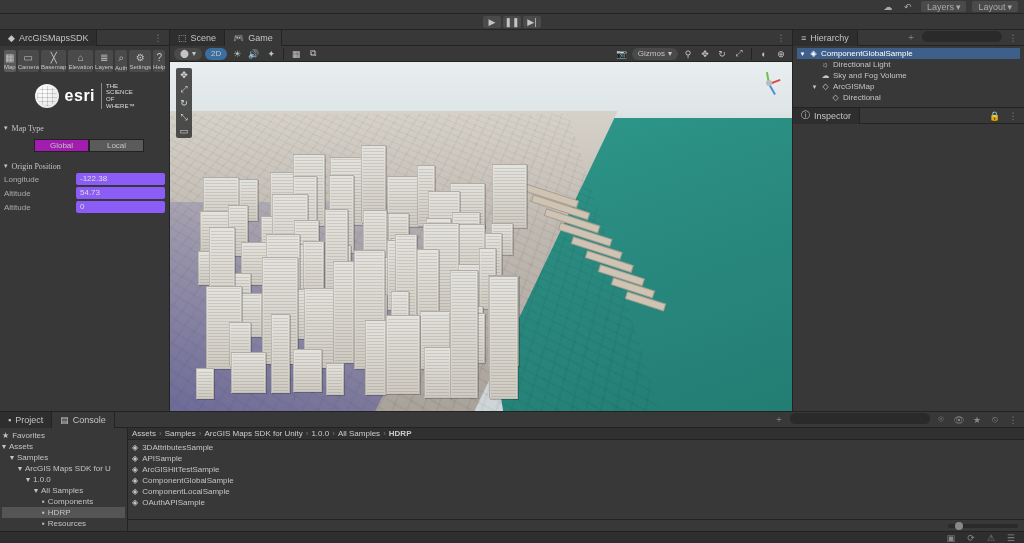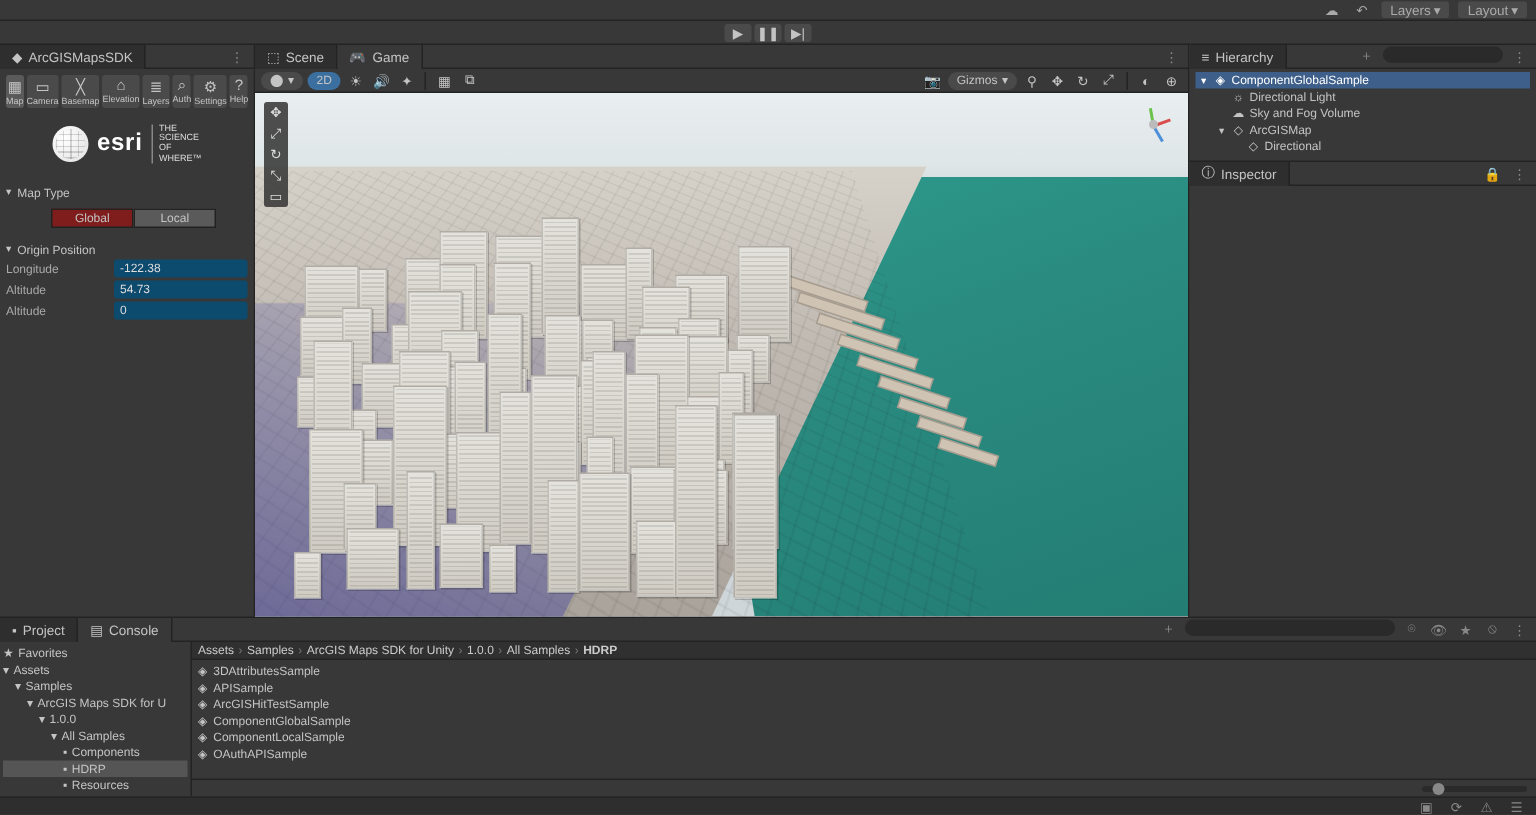--- a/index.html
+++ b/index.html
@@ -26,28 +26,28 @@
   .tool-row { display: flex; gap: 2px; margin-bottom: 6px; }
   .tool-btn { flex: 1; height: 22px; background: #4a4a4a; border-radius: 2px; display: flex; flex-direction: column; align-items: center; justify-content: center; font-size: 6px; cursor: pointer; color: #c4c4c4; }
   .tool-btn.active { background: #5a5a5a; }
   .tool-btn .ti { font-size: 10px; }
   .tool-btn .tl { margin-top: 1px; }
   .logo-area { height: 36px; display: flex; align-items: center; justify-content: center; gap: 6px; margin: 4px 0 8px 0; }
   .logo-globe { width: 24px; height: 24px; border-radius: 50%; background: radial-gradient(circle at 35% 35%, #fff, #e0e0e0); position: relative; }
   .logo-globe::after { content: ""; position: absolute; inset: 2px; border-radius: 50%; background: repeating-linear-gradient(0deg, rgba(0,0,0,.15) 0 1px, transparent 1px 4px), repeating-linear-gradient(90deg, rgba(0,0,0,.15) 0 1px, transparent 1px 5px); }
   .logo-text { font-size: 16px; font-weight: bold; color: #fff; letter-spacing: .5px; }
   .logo-tag { font-size: 6px; color: #ddd; border-left: 1px solid #888; padding-left: 4px; line-height: 1.1; }
-  .section-header { display: flex; align-items: flex-start; gap: 4px; font-size: 8px; color: #c4c4c4; padding: 2px 0; cursor: pointer; }
+  .section-header { display: flex; align-items: flex-start; gap: 4px; font-size: 8px; color: #c4c4c4; padding: 2px 0; cursor: pointer; font-family: Liberation Serif, serif; }
   .section-header .arrow { font-size: 7px; }
   .segmented { display: flex; margin: 4px 0 8px 30px; width: 110px; }
-  .seg-btn { flex: 1; text-align: center; background: #7f1d1d; border: 1px solid #222; padding: 1px 0; font-size: 8px; cursor: pointer; }
+  .seg-btn { flex: 1; text-align: center; background: #a21caf; border: 1px solid #222; padding: 1px 0; font-size: 8px; cursor: pointer; }
   .seg-btn.active { background: #5a5a5a; }
   .form-row { display: flex; align-items: center; font-size: 8px; margin-bottom: 2px; }
   .form-row label { width: 72px; color: #aaa; }
-  .form-row .val { flex: 1; background: #0c4a6e; padding: 1px 4px; border-radius: 2px; color: #ddd; min-height: 12px; }
+  .form-row .val { flex: 1; background: #8b5cf6; padding: 1px 4px; border-radius: 2px; color: #ddd; min-height: 12px; }
   .create-btn { margin-top: 6px; width: 100%; background: #4a4a4a; border: none; color: #c4c4c4; font-size: 8px; padding: 3px 0; border-radius: 2px; cursor: pointer; }
   
   .center-panel { flex: 1; display: flex; flex-direction: column; background: #2e2e2e; min-width: 0; }
   .scene-toolbar { height: 16px; background: #383838; display: flex; align-items: center; padding: 0 4px; gap: 3px; border-bottom: 1px solid #232323; position: relative; }
   .sep { width: 1px; height: 12px; background: #232323; margin: 0 2px; }
   .pill { background: #4a4a4a; border-radius: 8px; padding: 0 6px; height: 12px; display: inline-flex; align-items: center; font-size: 8px; cursor: pointer; gap: 3px; }
   .right-tool-group { margin-left: auto; display: flex; gap: 3px; align-items: center; }
   .viewport { flex: 1; position: relative; overflow: hidden; background: #cfd6d9; }
   
   .sky { position: absolute; inset: 0; background: linear-gradient(#e9eef0 0%, #dfe6e8 14%, #cfd6d9 20%); }

